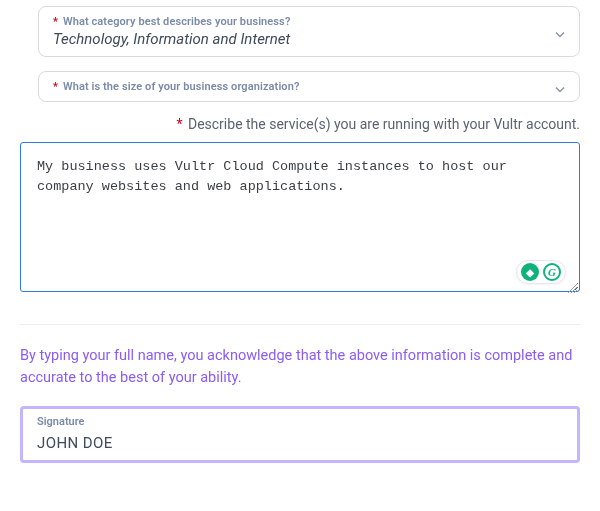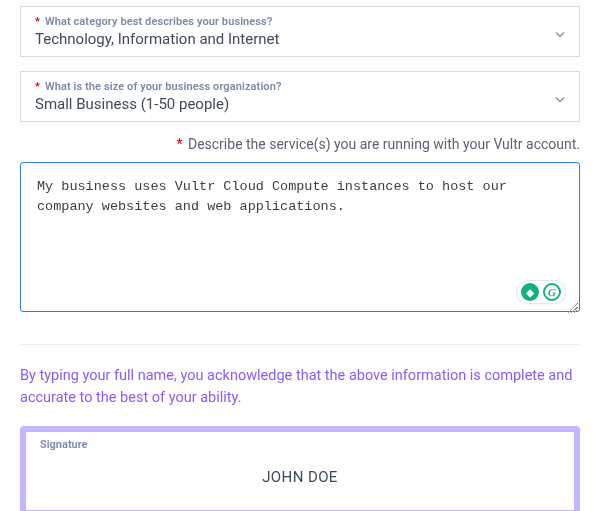--- a/index.html
+++ b/index.html
@@ -4,37 +4,39 @@
 <style>
   * { box-sizing: border-box; margin: 0; padding: 0; }
   body {
     font-family: -apple-system, BlinkMacSystemFont, "Segoe UI", Roboto, Arial, sans-serif;
     background: #fff;
     padding: 6px 20px 20px 20px;
     color: #3f4a5a;
   }
   .field {
     border: 1px solid #d7dbe0;
-    border-radius: 0;
+    border-radius: 8px;
     padding: 8px 29px 8px 14px;
     margin-bottom: 14px;
     position: relative;
     background: #fff;
+    margin-left: 18px;
   }
   .field-label {
     font-size: 11px;
     color: #7a8aa8;
     font-weight: 600;
     letter-spacing: .1px;
   }
   .req { color: #d0021b; margin-right: 2px; }
   .field-value {
     font-size: 15px;
     color: #3f4a5a;
     margin-top: 2px;
+    font-style: italic;
   }
   .caret {
     position: absolute;
     right: 14px;
     top: 50%;
     transform: translateY(-50%);
     color: #8a93a2;
   }
   .desc-label {
     font-size: 14px;
@@ -94,26 +96,26 @@
     border-top: 1px solid #eceef1;
     margin: 28px 0 20px 0;
   }
   .ack {
     font-size: 14.5px;
     color: #8b5cf6;
     line-height: 1.55;
     margin-bottom: 16px;
   }
   .sig-field {
-    border: 6px solid #c4b5fd;
+    border: 3px solid #c4b5fd;
     border-radius: 4px;
-    padding: 6px 14px 24px 14px;
+    padding: 6px 14px 8px 14px;
   }
   .sig-label { font-size: 11px; color:#7a8aa8; font-weight:600; }
-  .sig-value { font-size: 15px; color:#3f4a5a; margin-top:17px; letter-spacing:.4px;text-align:center;}
+  .sig-value { font-size: 15px; color:#3f4a5a; margin-top:6px; letter-spacing:.4px;}
 </style>
 </head>
 <body>
 
 <div class="field">
   <div class="field-label">
     <span class="req">*</span>
     <span>What category best describes your business?</span>
   </div>
   <div class="field-value">Technology, Information and Internet</div>
@@ -122,21 +124,20 @@
         <path d="M1 1l4 4 4-4" stroke="#8a93a2" stroke-width="1.4" fill="none"></path>
       </svg>
   </span>
 </div>
 
 <div class="field">
   <div class="field-label">
     <span class="req">*</span>
     <span>What is the size of your business organization?</span>
   </div>
-  <div class="field-value">Small Business (1-50 people)</div>
   <span class="caret">
     <svg width="10" height="6" viewBox="0 0 10 6">
         <path d="M1 1l4 4 4-4" stroke="#8a93a2" stroke-width="1.4" fill="none"></path>
       </svg>
   </span>
 </div>
 
 <div class="desc-label">
   <span class="req">*</span>
   <span>Describe the service(s) you are running with your Vultr account.</span>

